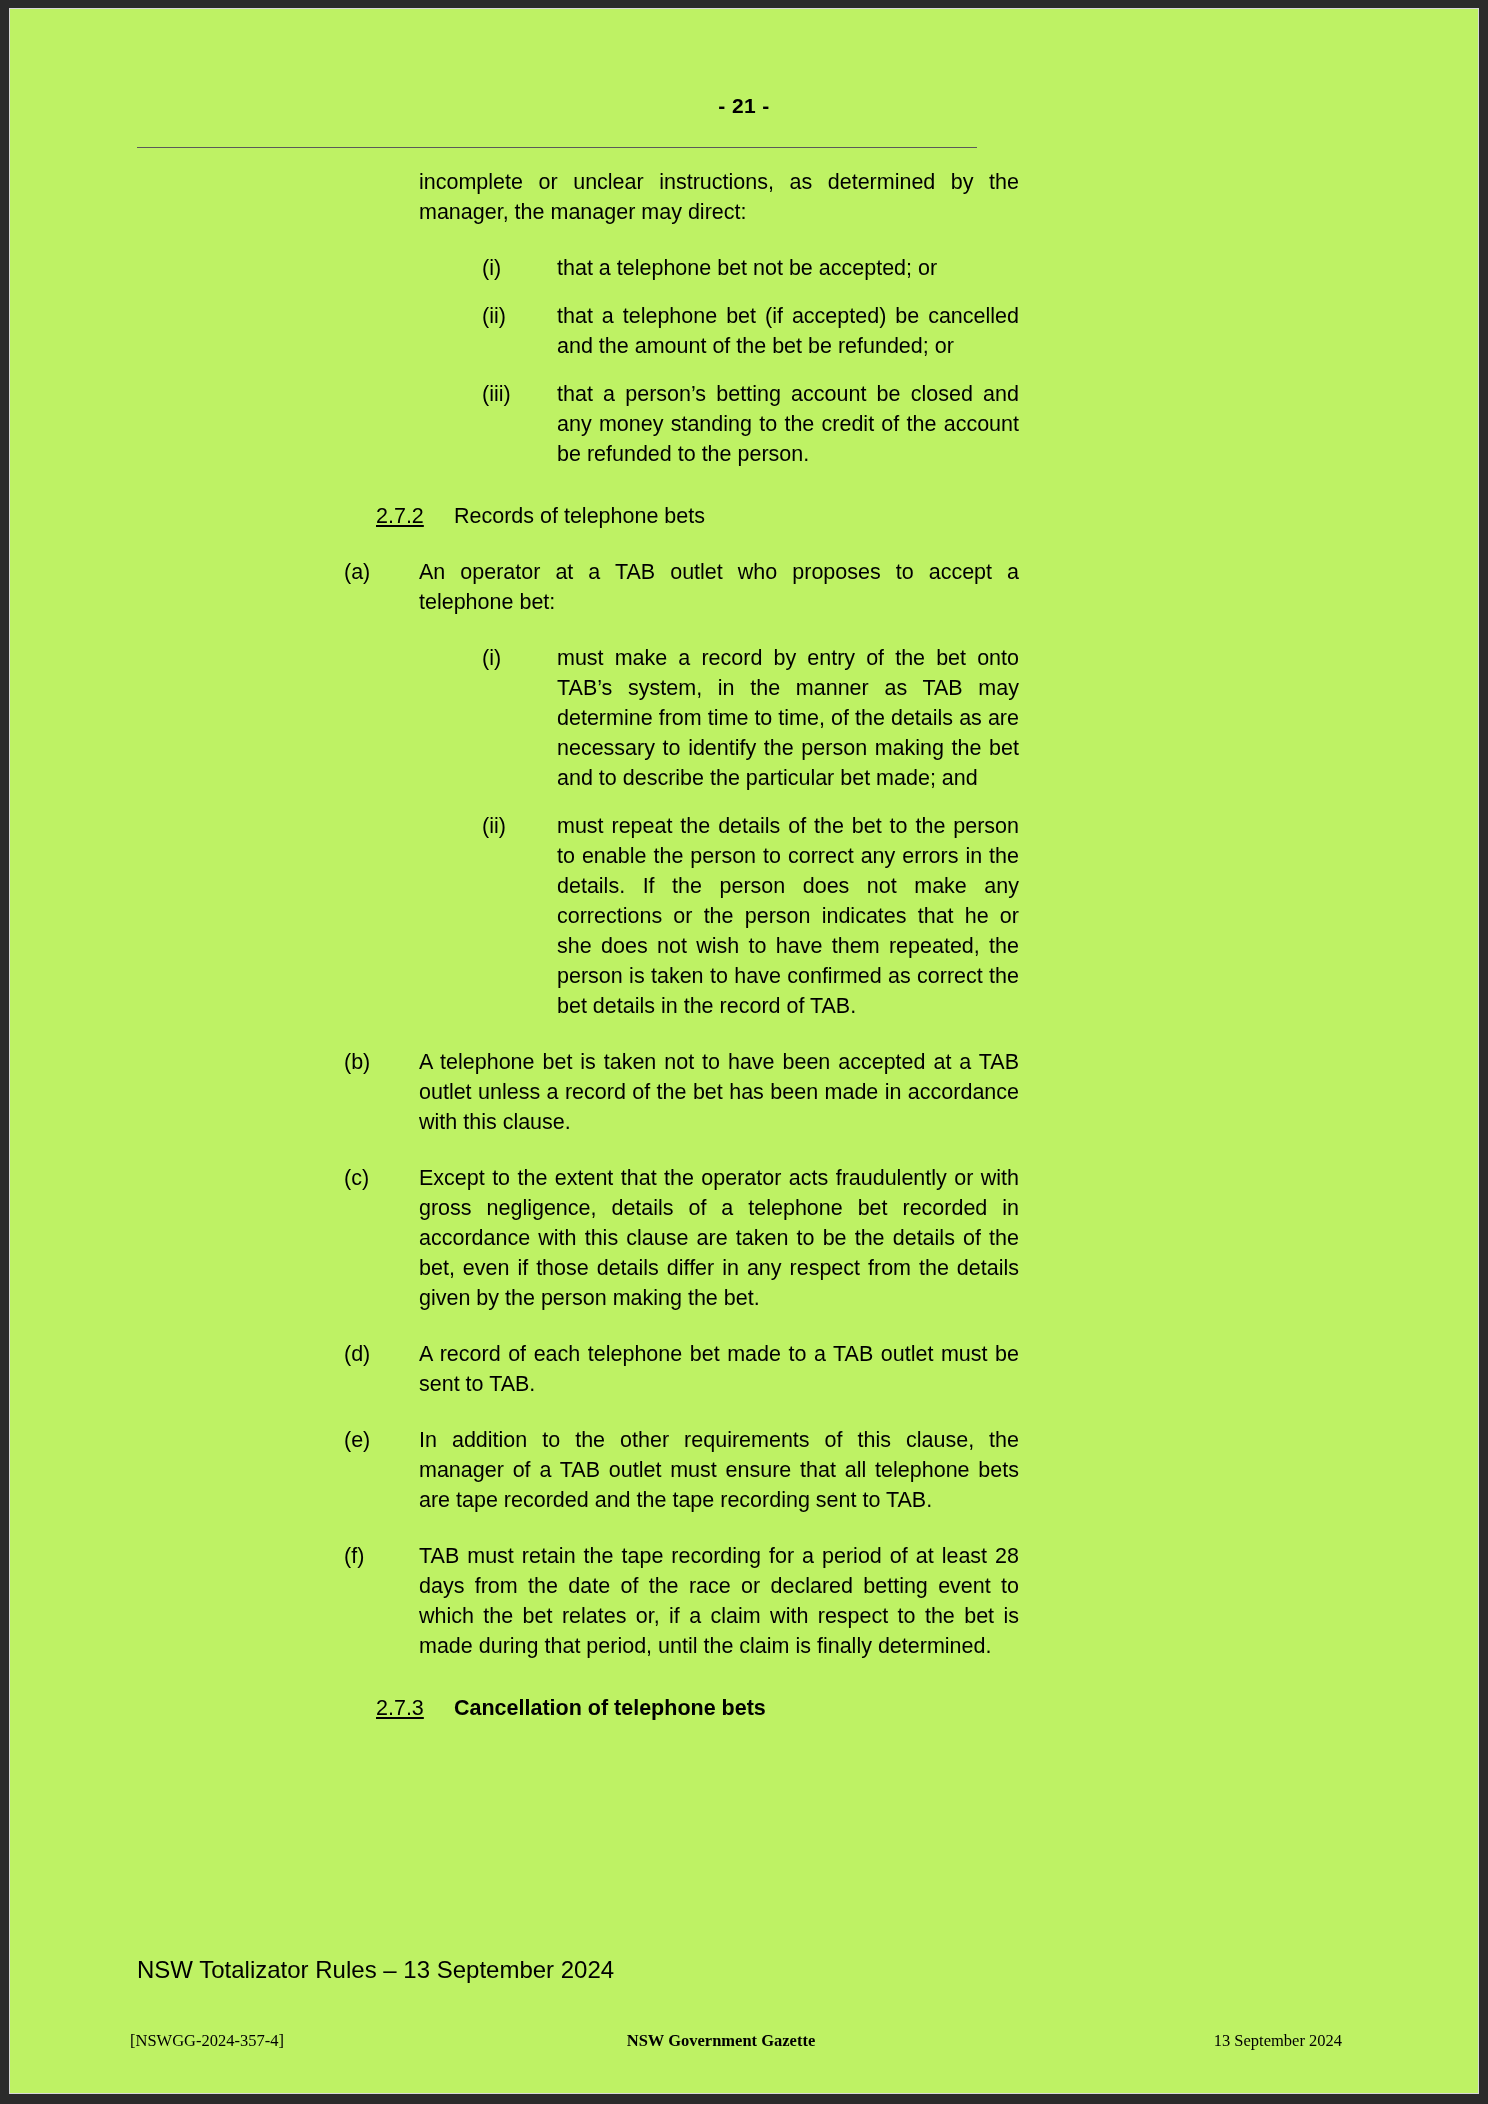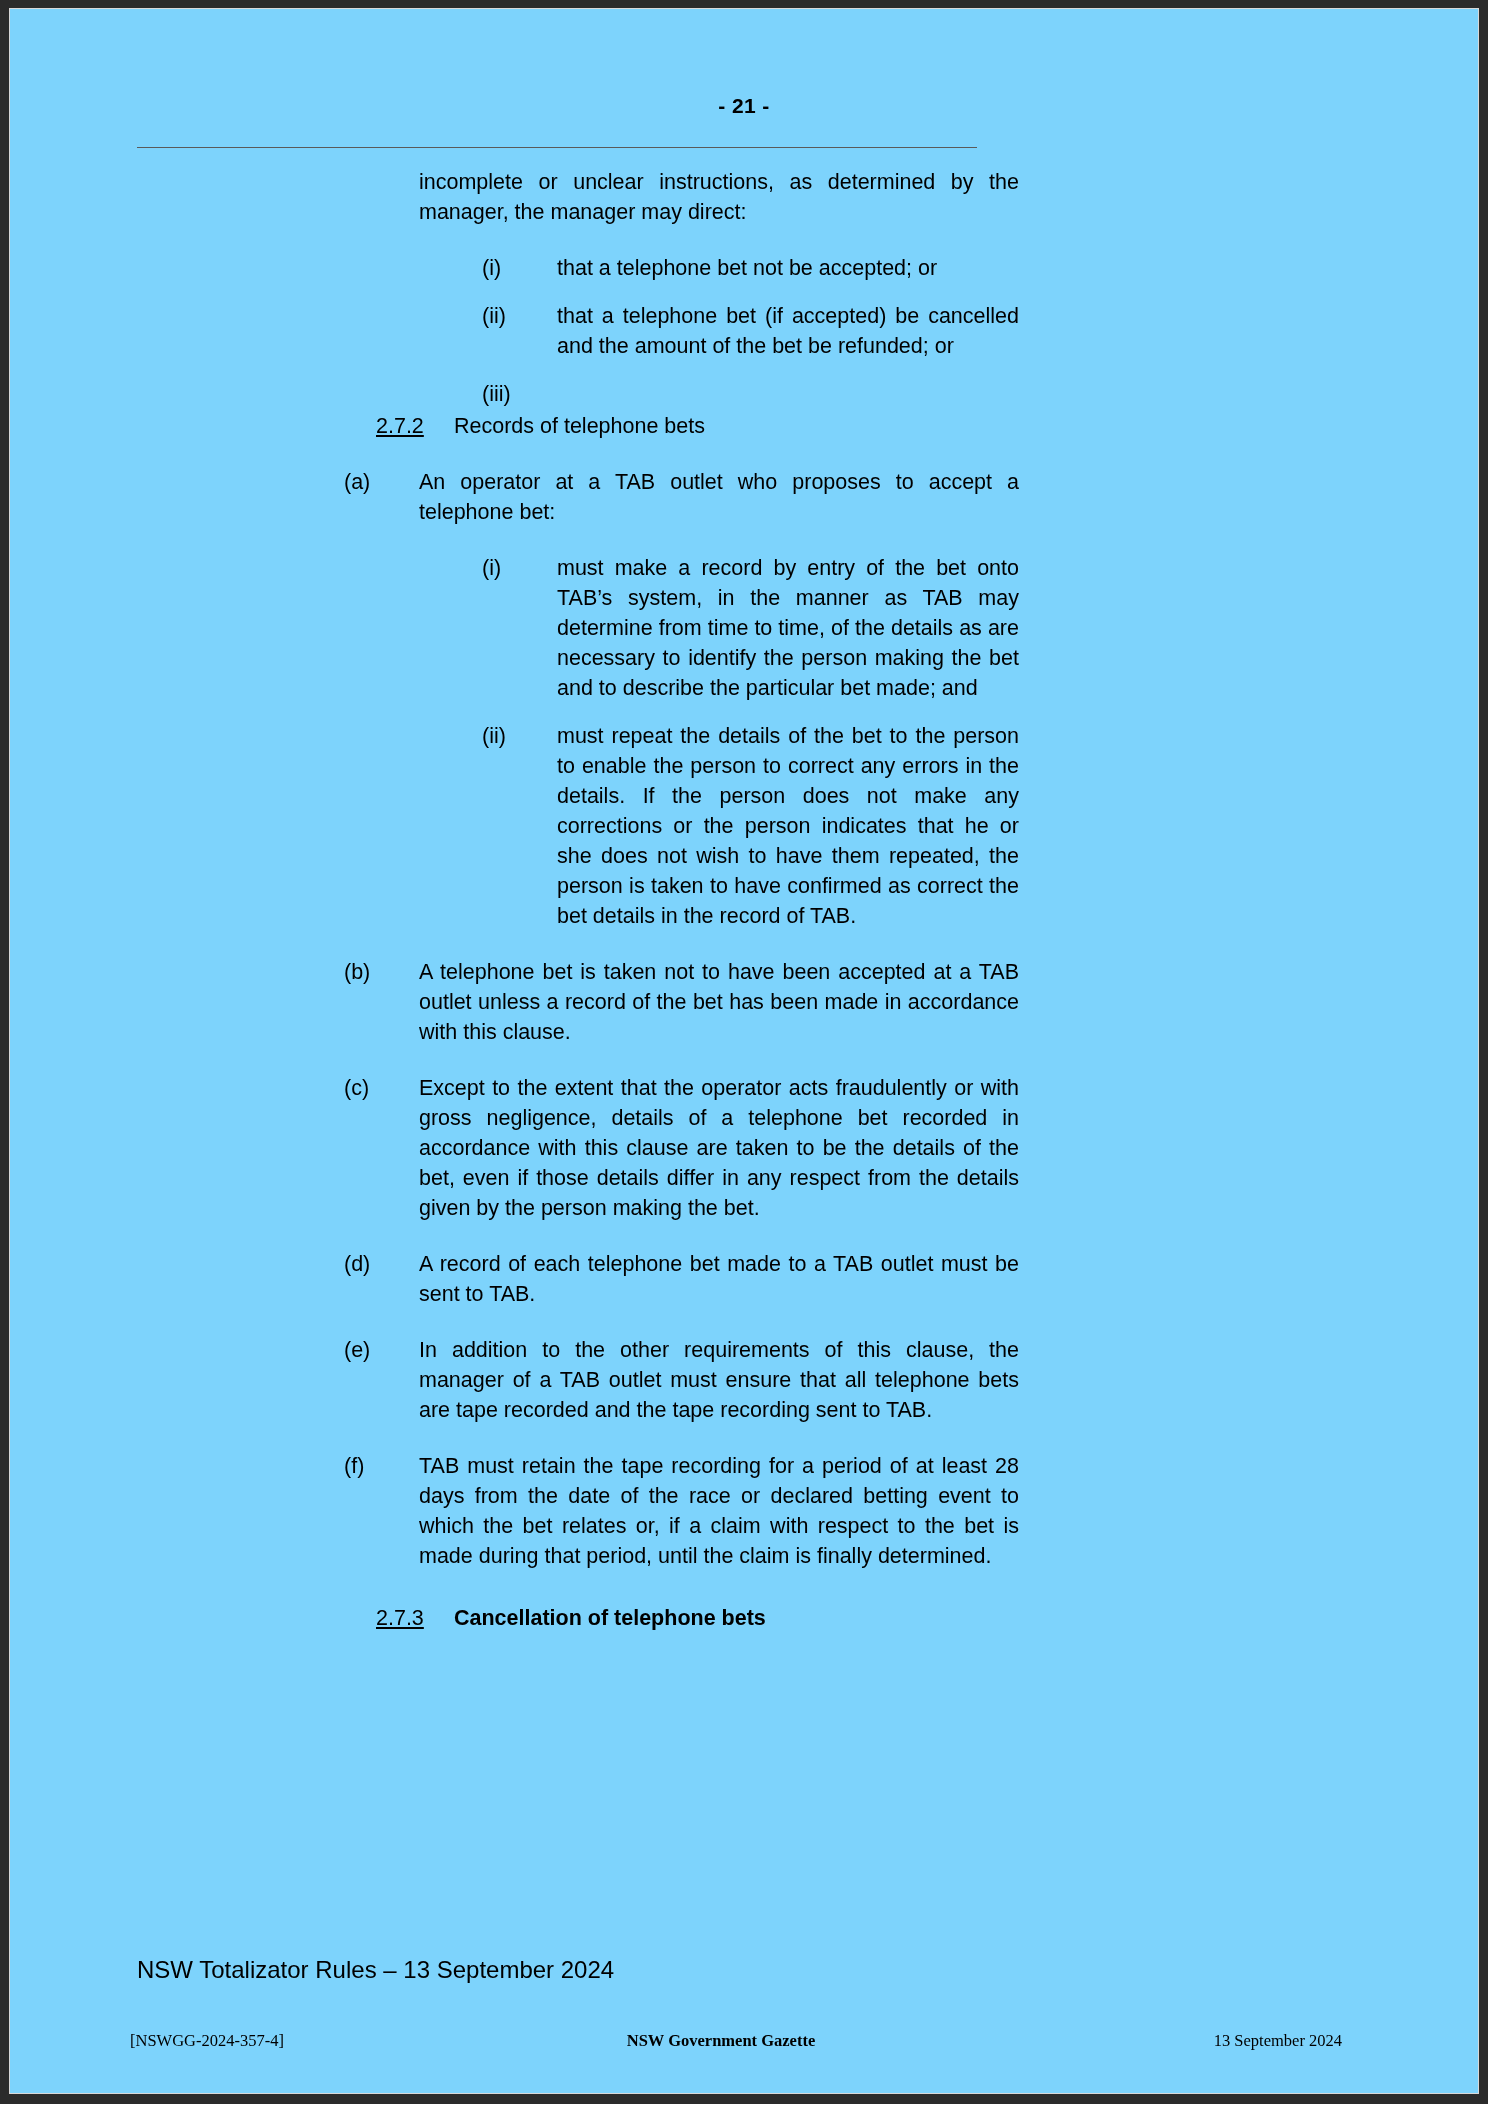--- a/index.html
+++ b/index.html
@@ -21,21 +21,21 @@
     height: 2104px;
     background: #2b2b2b;
     box-sizing: border-box;
     padding: 9px 10px 11px 10px;
   }
 
   #page-sheet {
     position: relative;
     width: 100%;
     height: 100%;
-    background: #7dd3fc;
+    background: #bef264;
     box-sizing: border-box;
     box-shadow: 0 0 0 1px #d8d8d8;
     overflow: hidden;
   }
 
   
   .page-number {
     position: absolute;
     left: 0;
     top: 85px;
@@ -176,20 +176,21 @@
 
       <div class="blk lvlB">
         <span class="lbl">(ii)</span>
         <div class="txt">that a telephone bet (if accepted) be cancelled and the amount of the bet be refunded; or</div>
       </div>
 
       <div class="gap-sm"></div>
 
       <div class="blk lvlB">
         <span class="lbl">(iii)</span>
+        <div class="txt">that a person’s betting account be closed and any money standing to the credit of the account be refunded to the person.</div>
       </div>
 
       <div class="gap-lg"></div>
 
       <div class="heading">
         <span class="h-num">2.7.2</span><span class="h-title">Records of telephone bets</span>
       </div>
 
       <div class="gap-md"></div>
 

